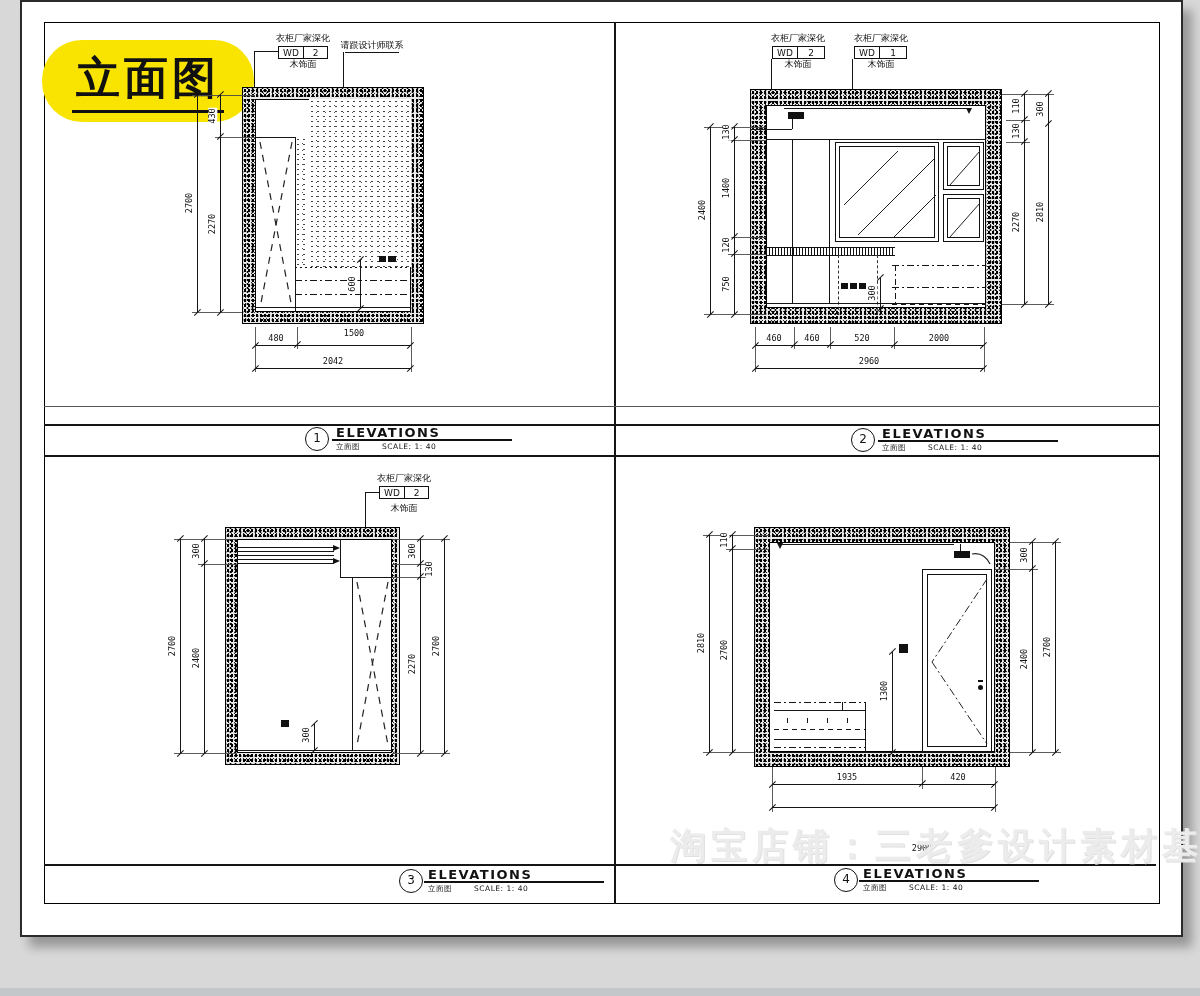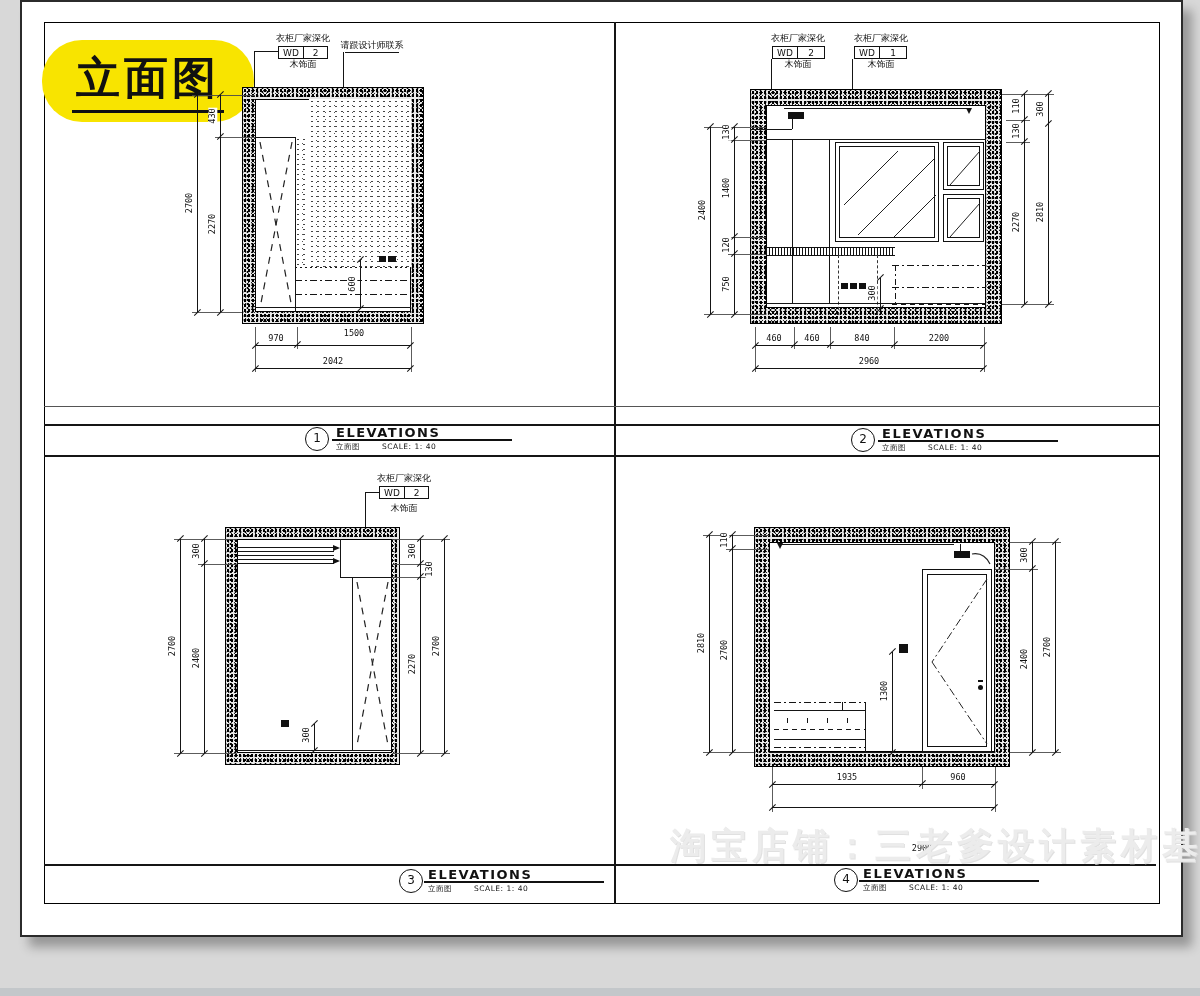--- a/index.html
+++ b/index.html
@@ -113,21 +113,21 @@
   <div class="dl v" style="left:168px;top:201px;">2700</div>
   <div class="dimv" style="left:198px;top:93px;height:217px;"></div>
   <div class="tk" style="left:194px;top:134px;"></div>
   <div class="dl v" style="left:191px;top:114px;">430</div>
   <div class="dl v" style="left:191px;top:222px;">2270</div>
   <div class="vl ext" style="left:233px;top:325px;height:45px;"></div>
   <div class="vl ext" style="left:275px;top:325px;height:22px;"></div>
   <div class="vl ext" style="left:389px;top:325px;height:45px;"></div>
   <div class="dimh" style="left:233px;top:343px;width:156px;"></div>
   <div class="tk" style="left:271px;top:342px;"></div>
-  <div class="dl h" style="left:254px;top:337px;">970</div>
+  <div class="dl h" style="left:254px;top:337px;">480</div>
   <div class="dl h" style="left:332px;top:332px;">1500</div>
   <div class="dimh" style="left:233px;top:366px;width:156px;"></div>
   <div class="dl h" style="left:311px;top:360px;">2042</div>
 
   <div class="cn h" style="left:776px;top:36px;">衣柜厂家深化</div>
   <div class="cbox" style="left:750px;top:44px;width:53px;height:13px;">
     <span class="c1">WD</span>
     <span class="c2">2</span>
   </div>
   <div class="cn h" style="left:776px;top:62px;">木饰面</div>
@@ -221,22 +221,22 @@
   <div class="vl ext" style="left:772px;top:325px;height:22px;"></div>
   <div class="vl ext" style="left:808px;top:325px;height:22px;"></div>
   <div class="vl ext" style="left:872px;top:325px;height:22px;"></div>
   <div class="vl ext" style="left:962px;top:325px;height:45px;"></div>
   <div class="dimh" style="left:733px;top:343px;width:229px;"></div>
   <div class="tk" style="left:768px;top:342px;"></div>
   <div class="tk" style="left:804px;top:342px;"></div>
   <div class="tk" style="left:868px;top:342px;"></div>
   <div class="dl h" style="left:752px;top:337px;">460</div>
   <div class="dl h" style="left:790px;top:337px;">460</div>
-  <div class="dl h" style="left:840px;top:337px;">840</div>
-  <div class="dl h" style="left:917px;top:337px;">2200</div>
+  <div class="dl h" style="left:840px;top:337px;">520</div>
+  <div class="dl h" style="left:917px;top:337px;">2000</div>
   <div class="dimh" style="left:733px;top:366px;width:229px;"></div>
   <div class="dl h" style="left:847px;top:360px;">2960</div>
 
   <div class="tb">
     <div class="circ" style="left:283px;top:425px;">1</div>
     <div class="ttl" style="left:314px;top:423px;">ELEVATIONS</div>
     <div class="ul" style="left:310px;top:437px;width:180px;"></div>
     <div class="sub" style="left:314px;top:440px;">立面图</div>
     <div class="sub" style="left:360px;top:440px;">SCALE: 1: 40</div>
   </div>
@@ -358,21 +358,21 @@
   <div class="dl v" style="left:1003px;top:657px;">2400</div>
   <div class="dimv" style="left:1033px;top:540px;height:210px;"></div>
   <div class="dl v" style="left:1026px;top:645px;">2700</div>
 
   <div class="vl ext" style="left:750px;top:765px;height:45px;"></div>
   <div class="vl ext" style="left:900px;top:765px;height:22px;"></div>
   <div class="vl ext" style="left:973px;top:765px;height:45px;"></div>
   <div class="dimh" style="left:750px;top:782px;width:223px;"></div>
   <div class="tk" style="left:896px;top:781px;"></div>
   <div class="dl h" style="left:825px;top:776px;">1935</div>
-  <div class="dl h" style="left:936px;top:776px;">960</div>
+  <div class="dl h" style="left:936px;top:776px;">420</div>
   <div class="dimh" style="left:750px;top:805px;width:223px;"></div>
   <div class="dl h" style="left:900px;top:799px;margin-top:48px;">2900</div>
 
   <div class="tb">
     <div class="circ" style="left:377px;top:867px;">3</div>
     <div class="ttl" style="left:406px;top:865px;">ELEVATIONS</div>
     <div class="ul" style="left:402px;top:879px;width:180px;"></div>
     <div class="sub" style="left:406px;top:882px;">立面图</div>
     <div class="sub" style="left:452px;top:882px;">SCALE: 1: 40</div>
   </div>

